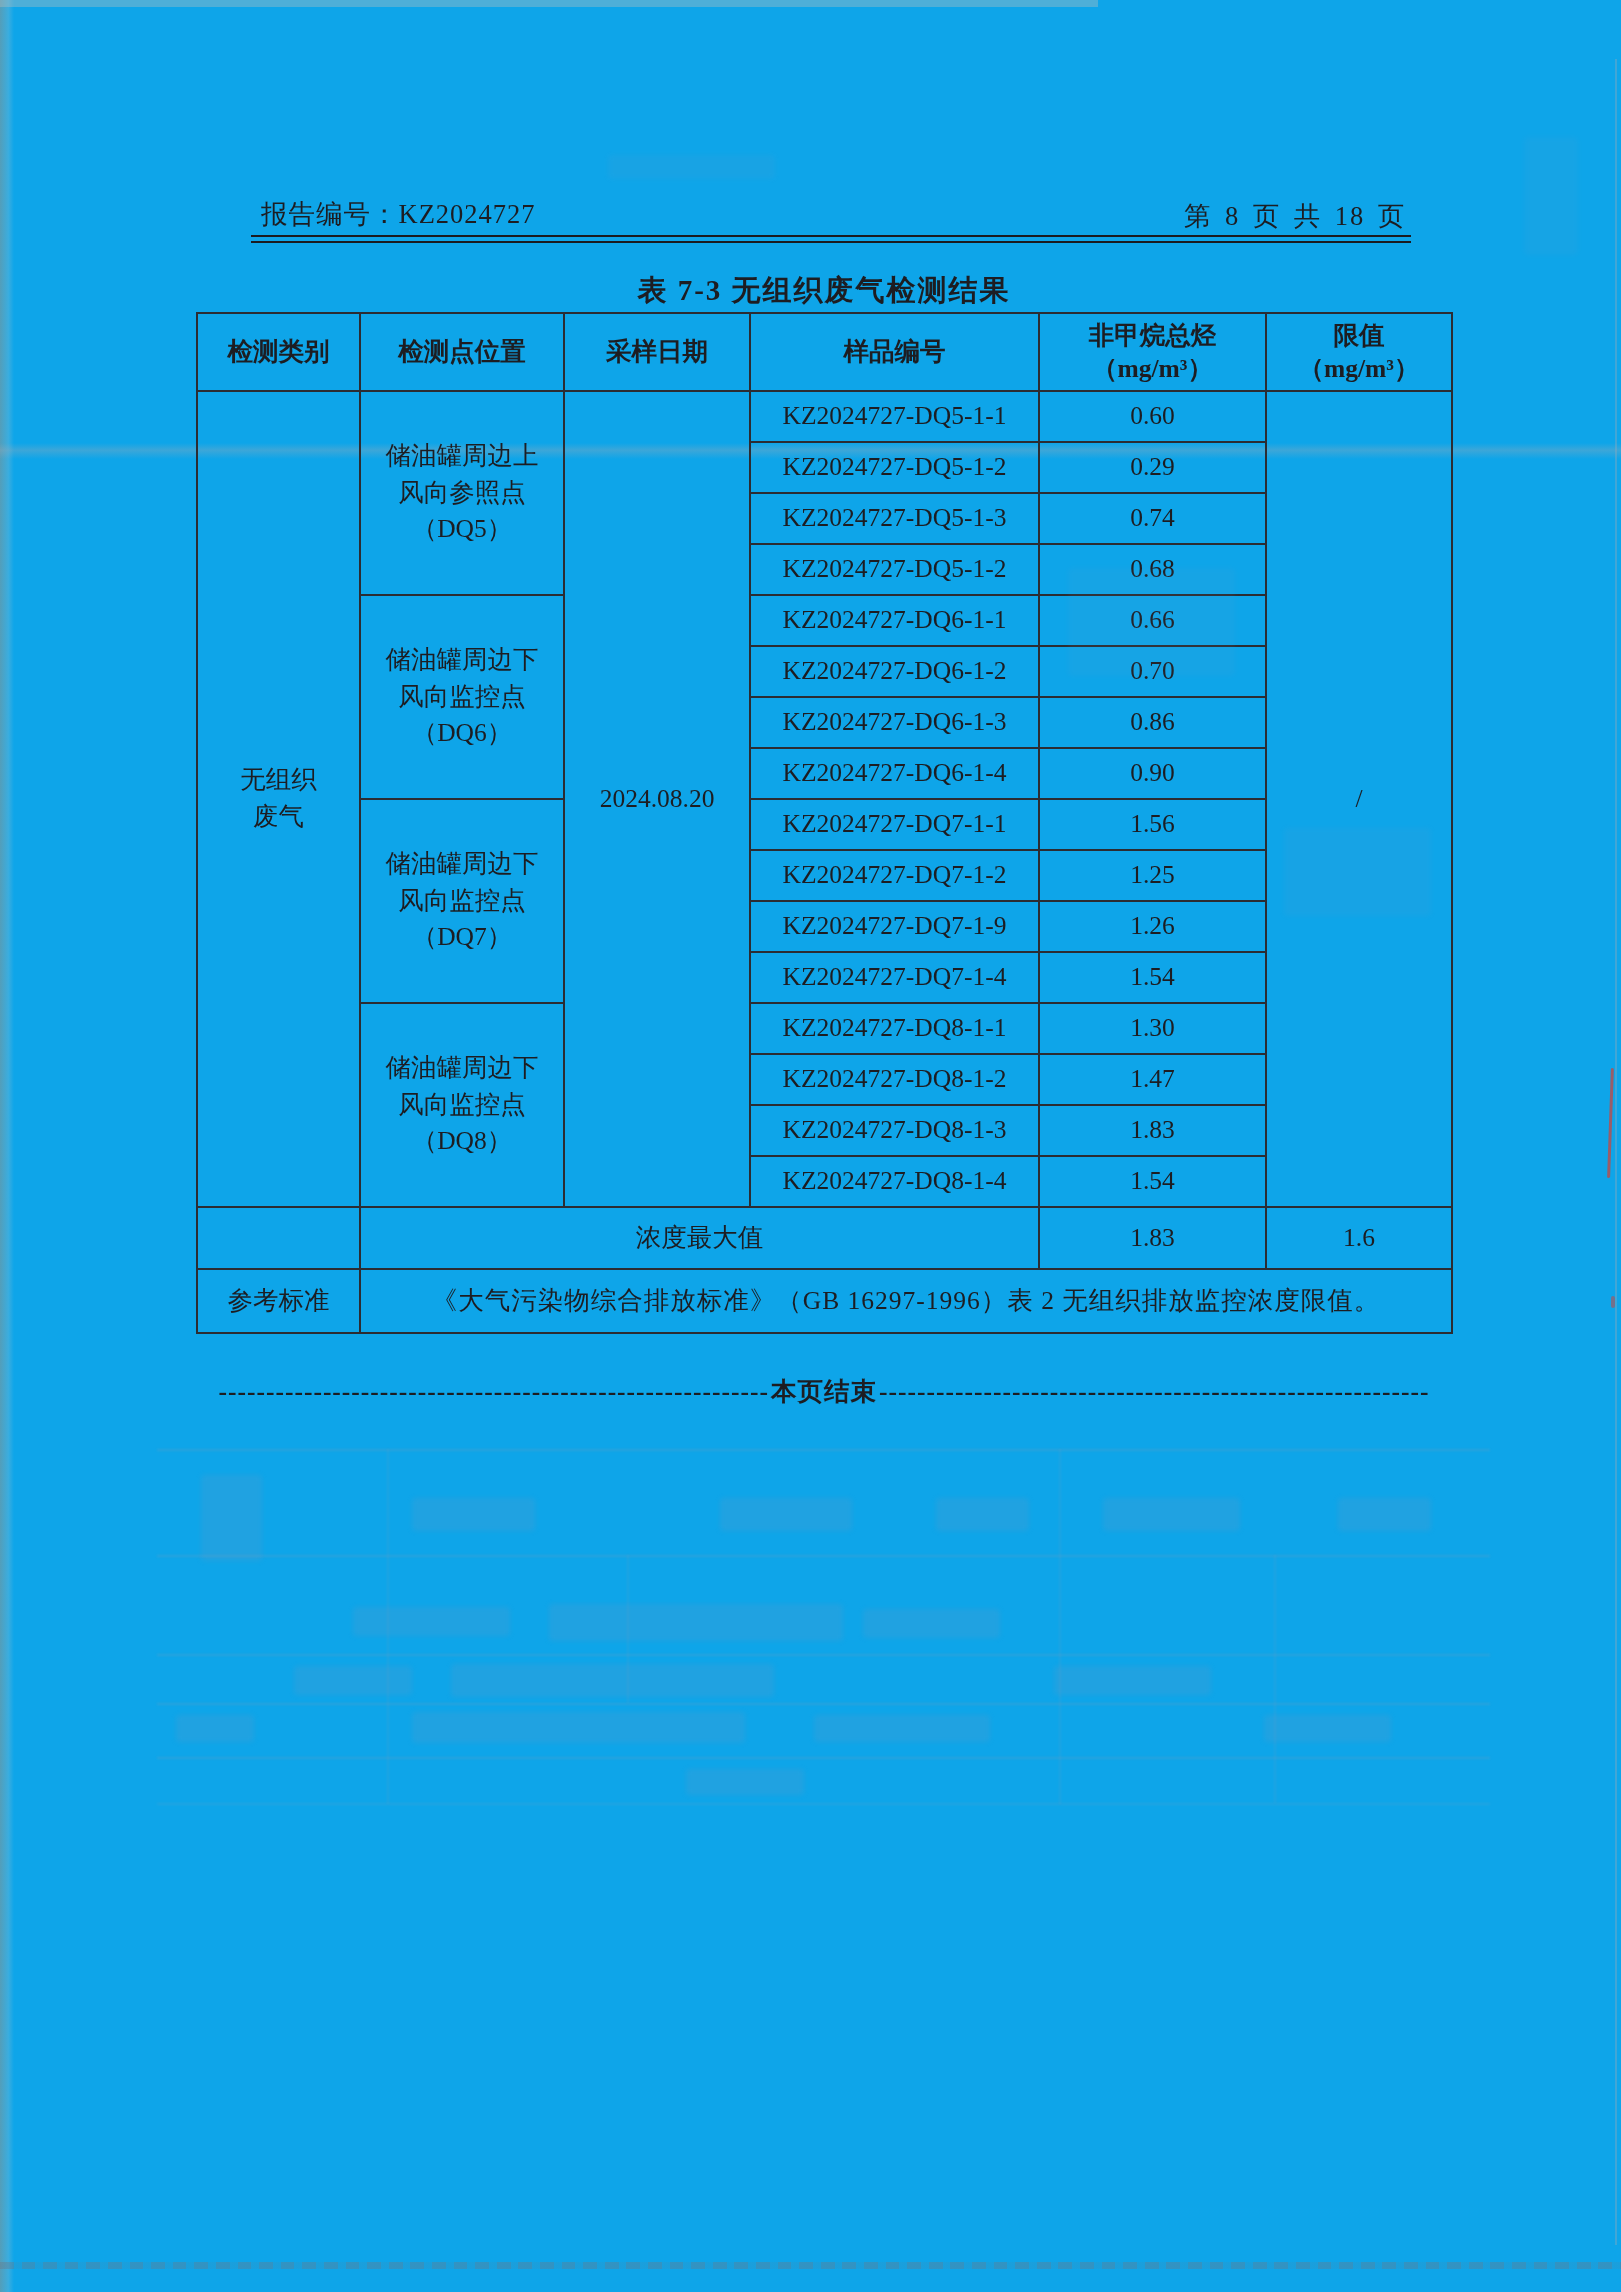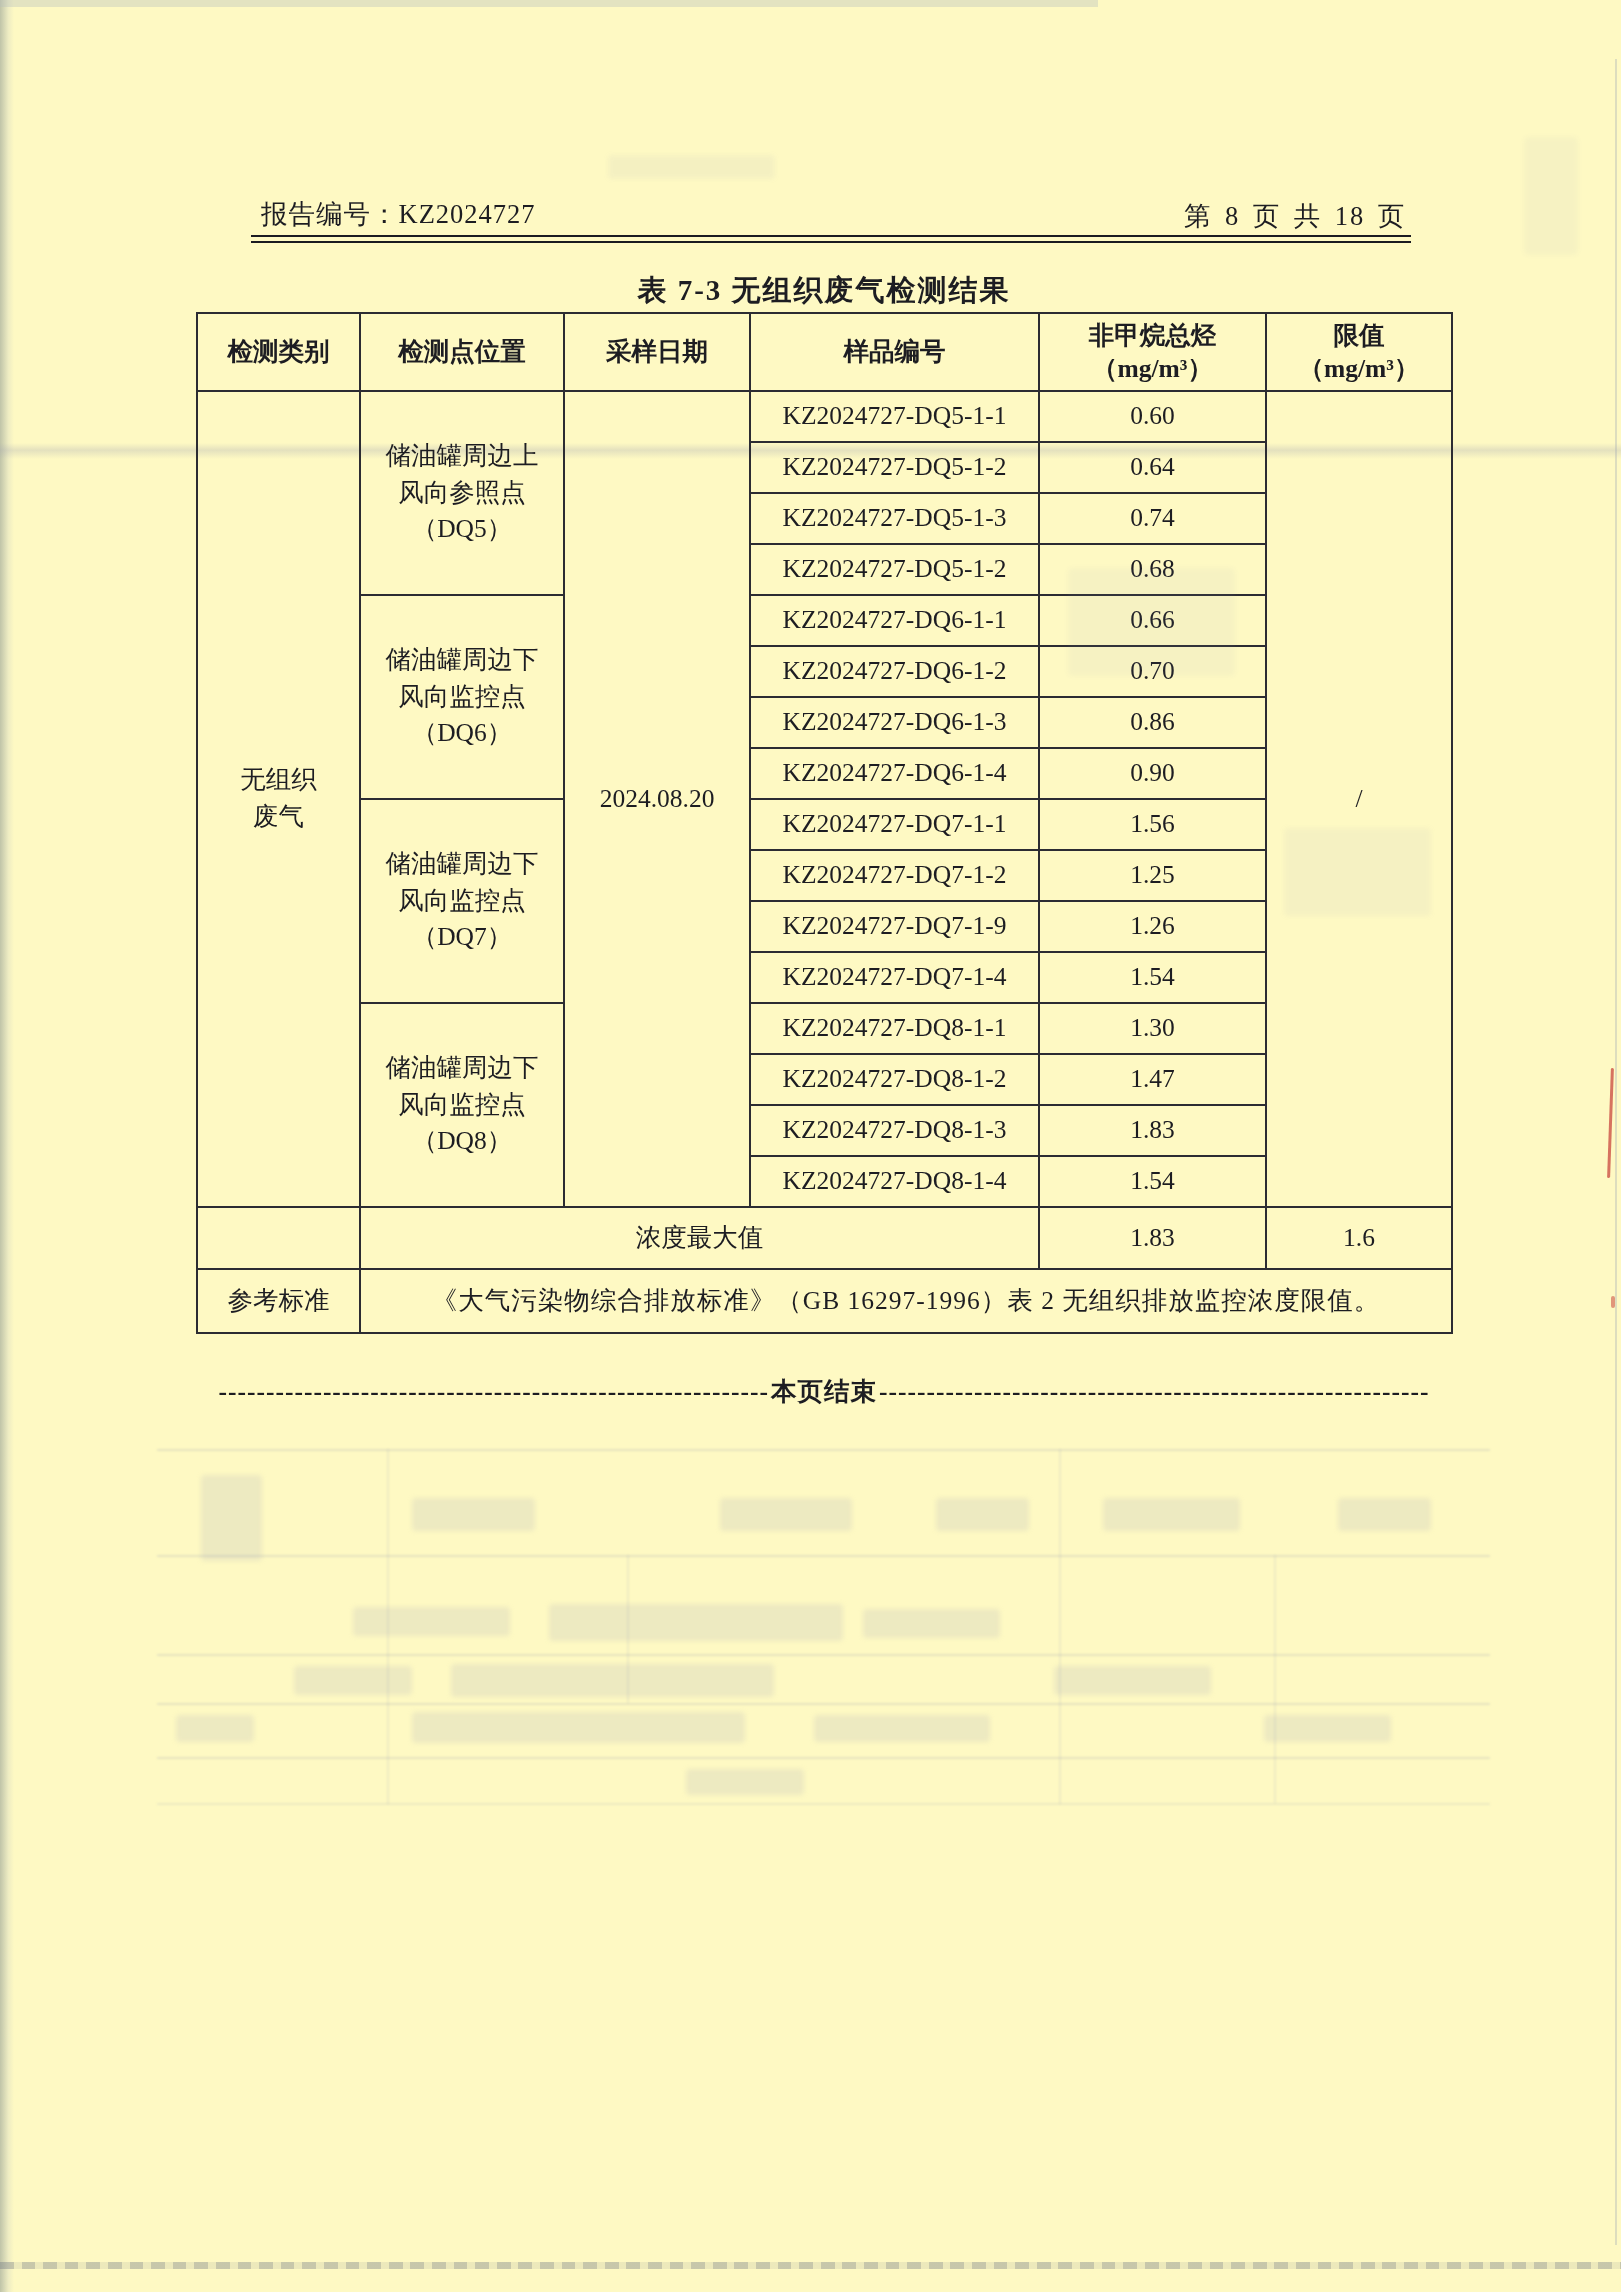--- a/index.html
+++ b/index.html
@@ -6,21 +6,21 @@
   body{
     width:1621px;height:2293px;
     background:#eef0f2;
     font-family:"Liberation Serif","DejaVu Serif",serif;
     color:#1d1d22;
     position:relative;
   }
   #page{
     position:absolute;inset:0;
     width:1621px;height:2293px;
-    background:#fef9c3;
+    background:#0ea5e9;
     overflow:hidden;
   }
   
   .scan-left-edge{position:absolute;left:0;top:0;width:13.7px;height:2293px;
     background:linear-gradient(to right,rgba(140,152,146,.55),rgba(190,198,194,.25) 60%,rgba(190,198,194,0));}
   .scan-top-edge{position:absolute;left:0;top:0;width:1098px;height:6.9px;background:rgba(185,192,190,.38);}
   .scan-bottom-band{position:absolute;left:0;top:2262px;width:1621px;height:6.9px;
     background:repeating-linear-gradient(to right,rgba(110,118,130,.38) 0 13.7px,rgba(110,118,130,.12) 13.7px 21.6px);}
   .scan-right-edge{position:absolute;left:1615px;top:59px;width:2px;height:2186px;background:rgba(160,168,180,.35);}
   .scan-streak{position:absolute;left:0;top:443px;width:1621px;height:15.7px;
@@ -118,21 +118,21 @@
       <td rowspan="4" class="loc">储油罐周边上
 风向参照点
 （DQ5）</td>
       <td rowspan="16">2024.08.20</td>
       <td>KZ2024727-DQ5-1-1</td>
       <td>0.60</td>
       <td rowspan="16">/</td>
     </tr>
     <tr class="smp">
       <td>KZ2024727-DQ5-1-2</td>
-      <td>0.64</td>
+      <td>0.29</td>
     </tr>
     <tr class="smp">
       <td>KZ2024727-DQ5-1-3</td>
       <td>0.74</td>
     </tr>
     <tr class="smp">
       <td>KZ2024727-DQ5-1-2</td>
       <td>0.68</td>
     </tr>
 

